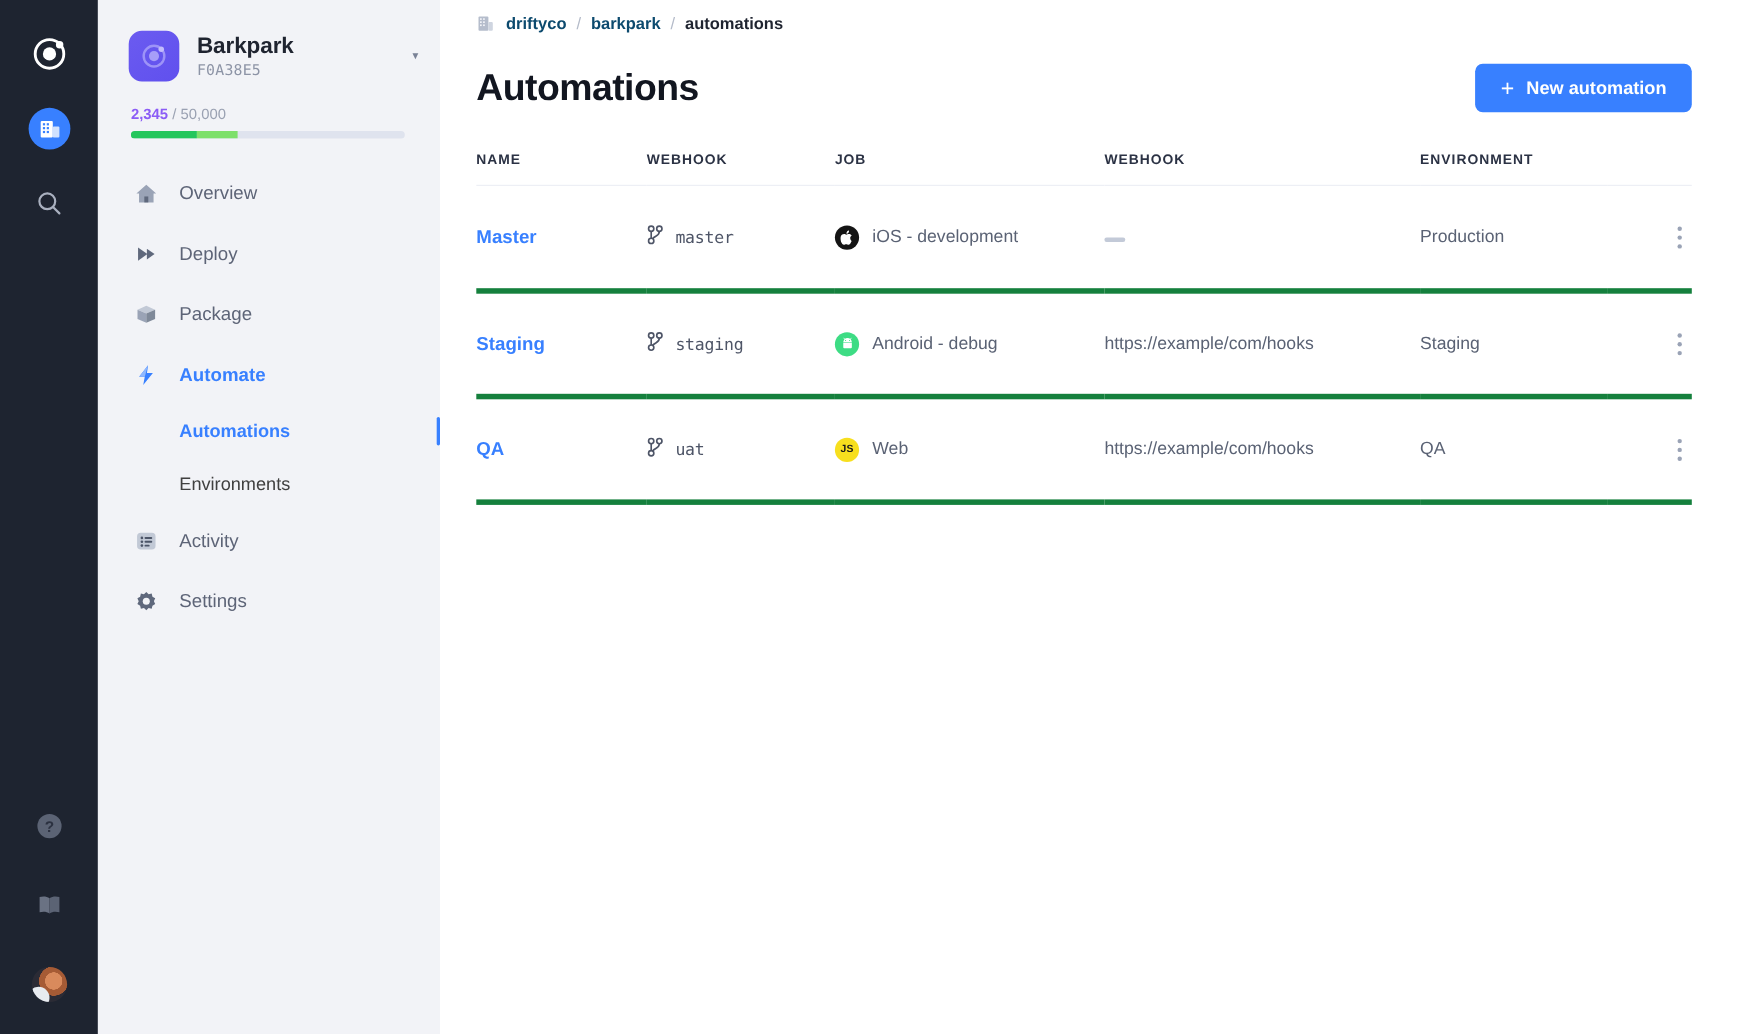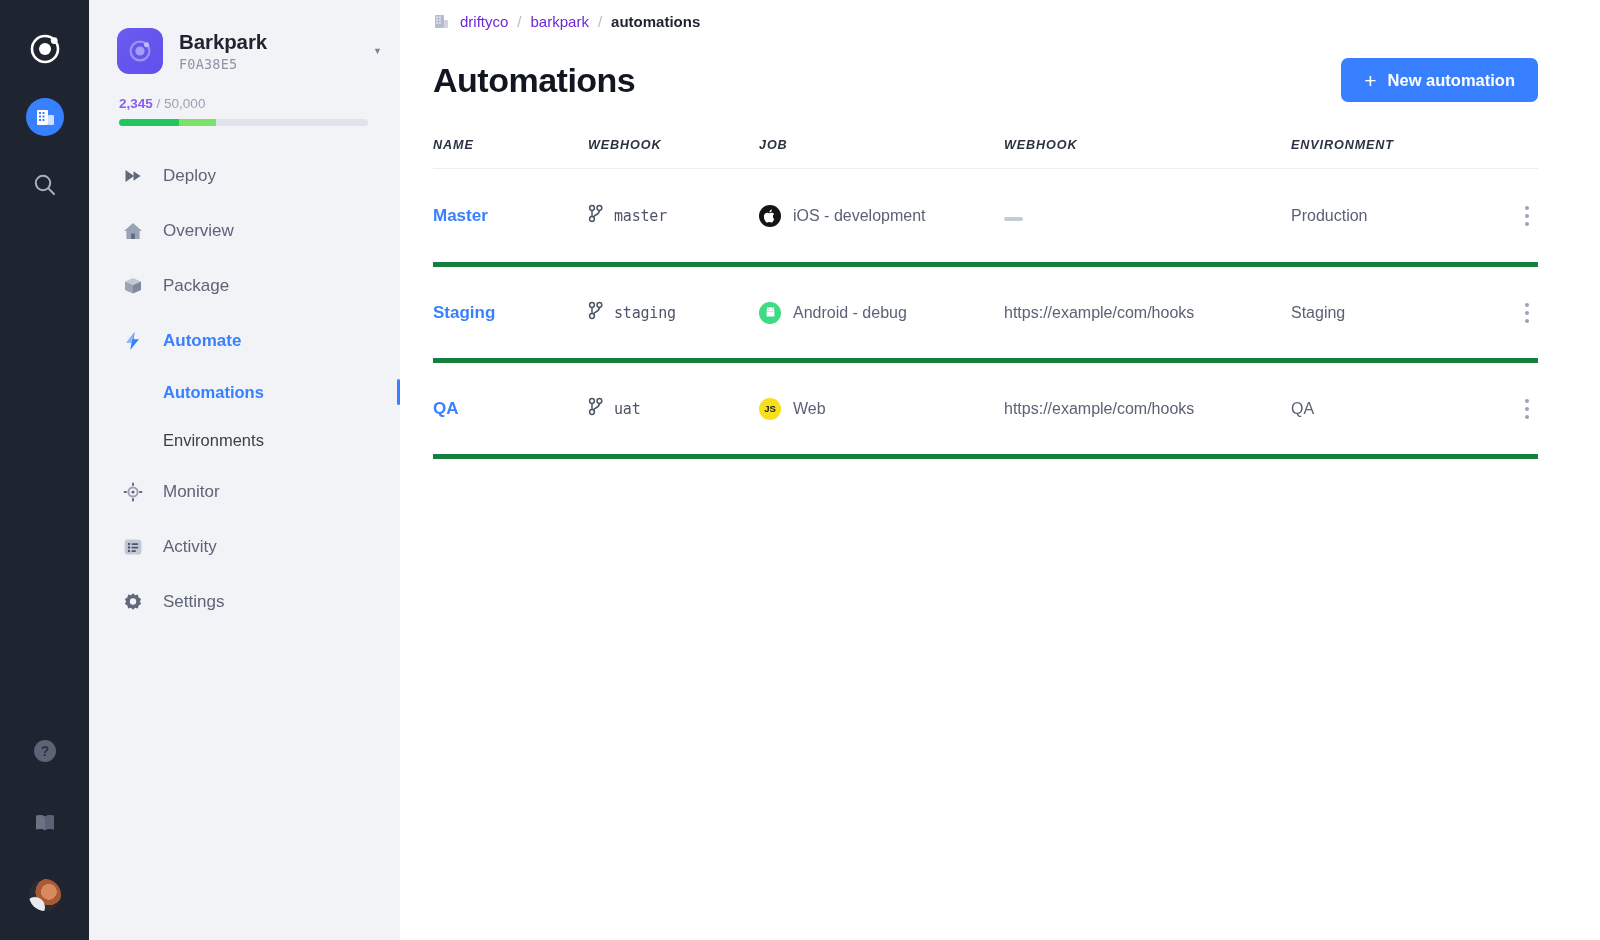--- a/index.html
+++ b/index.html
@@ -73,39 +73,39 @@
   .nav-sub.active { color: #3880ff; font-weight: 600; }
   .nav-sub.active::after {
     content: ""; position: absolute; right: 0; top: 11px;
     width: 3px; height: 26px; background: #3880ff; border-radius: 2px;
   }
 
   
   .main { flex: 1 1 auto; height: 940px; background: #ffffff; padding: 0 62px 0 33px; position: relative; }
   .crumbs { display: flex; align-items: center; padding-top: 13px; font-size: 15px; }
   .crumb-ico { margin-right: 10px; display: flex; align-items: center; }
-  .crumb { color: #6d28d9; }
+  .crumb { color: #0c4a6e; font-weight: bold; }
   .crumb.cur { color: #1f2430; font-weight: 700; }
   .crumb-sep { color: #b4bbc9; margin: 0 9px; }
 
   .page-head { display: flex; align-items: center; justify-content: space-between; margin-top: 28px; }
   .page-title { font-size: 34px; font-weight: 700; color: #121620; letter-spacing: -0.5px; }
   .new-btn {
     display: flex; align-items: center; gap: 11px;
     background: #3880ff; color: #fff; border: none;
     height: 44px; padding: 0 23px; border-radius: 7px;
     font-size: 16.5px; font-weight: 700; cursor: pointer;
     font-family: "Liberation Sans", sans-serif;
   }
   .plus { font-size: 21px; font-weight: 400; line-height: 1; }
 
   table.tbl { width: 100%; border-collapse: collapse; margin-top: 36px; table-layout: fixed; }
   table.tbl th {
     text-align: left; font-size: 12.6px; font-weight: 700; color: #2b3244;
-    letter-spacing: 0.9px; padding: 0 0 16px 0; border-bottom: 1px solid #eceef4; font-style: italic;
+    letter-spacing: 0.9px; padding: 0 0 16px 0; border-bottom: 1px solid #eceef4;
   }
   table.tbl td { padding: 0; border-bottom: 5px solid #15803d; height: 96px; vertical-align: middle; font-size: 16px; color: #5a6274; }
   .c-name { width: 155px; } .c-branch { width: 171px; } .c-job { width: 245px; }
   .c-hook { width: 287px; } .c-env { width: 170px; } .c-act { width: auto; }
   .lnk { color: #3880ff; font-weight: 700; font-size: 17px; cursor: pointer; }
   .cell-flex { display: flex; align-items: center; }
   .branch-txt { font-family: "DejaVu Sans Mono", monospace; font-size: 15px; color: #4e5567; margin-left: 11px; letter-spacing: -0.2px; }
   .job-ico { width: 22px; height: 22px; border-radius: 50%; display: flex; align-items: center; justify-content: center; flex: 0 0 22px; }
   .job-txt { margin-left: 12px; }
   .js-badge { background: #f7df1e; color: #1a1a1a; font-size: 9.5px; font-weight: 700; font-family: "Liberation Sans", sans-serif; }
@@ -199,35 +199,35 @@
         <div class="usage-seg1" style="width: 24%; background: rgb(35, 198, 92);"></div>
         <div class="usage-seg2" style="width: 15%; background: rgb(125, 224, 106);"></div>
       </div>
     </div>
 
     <div class="nav">
 
       <div class="nav-item">
         <span class="nav-ico">
           <svg width="22" height="22" viewBox="0 0 22 22">
+            <path d="M11 3 L20 11 L17.6 11 L17.6 19 L4.4 19 L4.4 11 L2 11 Z" fill="#9aa3b6"></path>
+            <rect x="9.2" y="13.6" width="3.6" height="5.4" fill="#5f687c"></rect>
+          </svg>
+        </span>
+        <span>Overview</span>
+      </div>
+
+      <div class="nav-item">
+        <span class="nav-ico">
+          <svg width="22" height="22" viewBox="0 0 22 22">
             <path d="M3.5 5 L12 11 L3.5 17 Z" fill="#5f687c"></path>
             <path d="M11.5 6.2 L18.5 11 L11.5 15.8 Z" fill="#5f687c"></path>
           </svg>
         </span>
         <span>Deploy</span>
-      </div>
-
-      <div class="nav-item">
-        <span class="nav-ico">
-          <svg width="22" height="22" viewBox="0 0 22 22">
-            <path d="M11 3 L20 11 L17.6 11 L17.6 19 L4.4 19 L4.4 11 L2 11 Z" fill="#9aa3b6"></path>
-            <rect x="9.2" y="13.6" width="3.6" height="5.4" fill="#5f687c"></rect>
-          </svg>
-        </span>
-        <span>Overview</span>
       </div>
 
       <div class="nav-item">
         <span class="nav-ico">
           <svg width="22" height="22" viewBox="0 0 22 22">
             <path d="M11 3 L19 6.5 L11 10 L3 6.5 Z" fill="#c2c9d6"></path>
             <path d="M3 6.5 L11 10 L11 18.5 L3 15 Z" fill="#9aa3b6"></path>
             <path d="M19 6.5 L11 10 L11 18.5 L19 15 Z" fill="#848e a3" style="fill:#7f8999"></path>
           </svg>
         </span>
@@ -244,33 +244,20 @@
         <span>Automate</span>
       </div>
 
       <div class="nav-sub active">
         <span>Automations</span>
       </div>
       <div class="nav-sub">
         <span>Environments</span>
       </div>
 
-      <div class="nav-item">
-        <span class="nav-ico">
-          <svg width="22" height="22" viewBox="0 0 22 22">
-            <circle cx="11" cy="11" r="4.6" fill="none" stroke="#9aa3b6" stroke-width="2"></circle>
-            <circle cx="11" cy="11" r="1.6" fill="#5f687c"></circle>
-            <rect x="10" y="1.6" width="2" height="3.4" rx="1" fill="#5f687c"></rect>
-            <rect x="10" y="17" width="2" height="3.4" rx="1" fill="#5f687c"></rect>
-            <rect x="1.6" y="10" width="3.4" height="2" rx="1" fill="#5f687c"></rect>
-            <rect x="17" y="10" width="3.4" height="2" rx="1" fill="#5f687c"></rect>
-          </svg>
-        </span>
-        <span>Monitor</span>
-      </div>
 
       <div class="nav-item">
         <span class="nav-ico">
           <svg width="22" height="22" viewBox="0 0 22 22">
             <rect x="2.6" y="3.4" width="16.8" height="15.2" rx="3.4" fill="#c2c9d6"></rect>
             <g fill="#4c5568">
               <circle cx="7" cy="8" r="1.2"></circle>
                 <rect x="9.4" y="7.2" width="7" height="1.7" rx="0.8"></rect>
               <circle cx="7" cy="11.5" r="1.2"></circle>
                 <rect x="9.4" y="10.7" width="7" height="1.7" rx="0.8"></rect>

